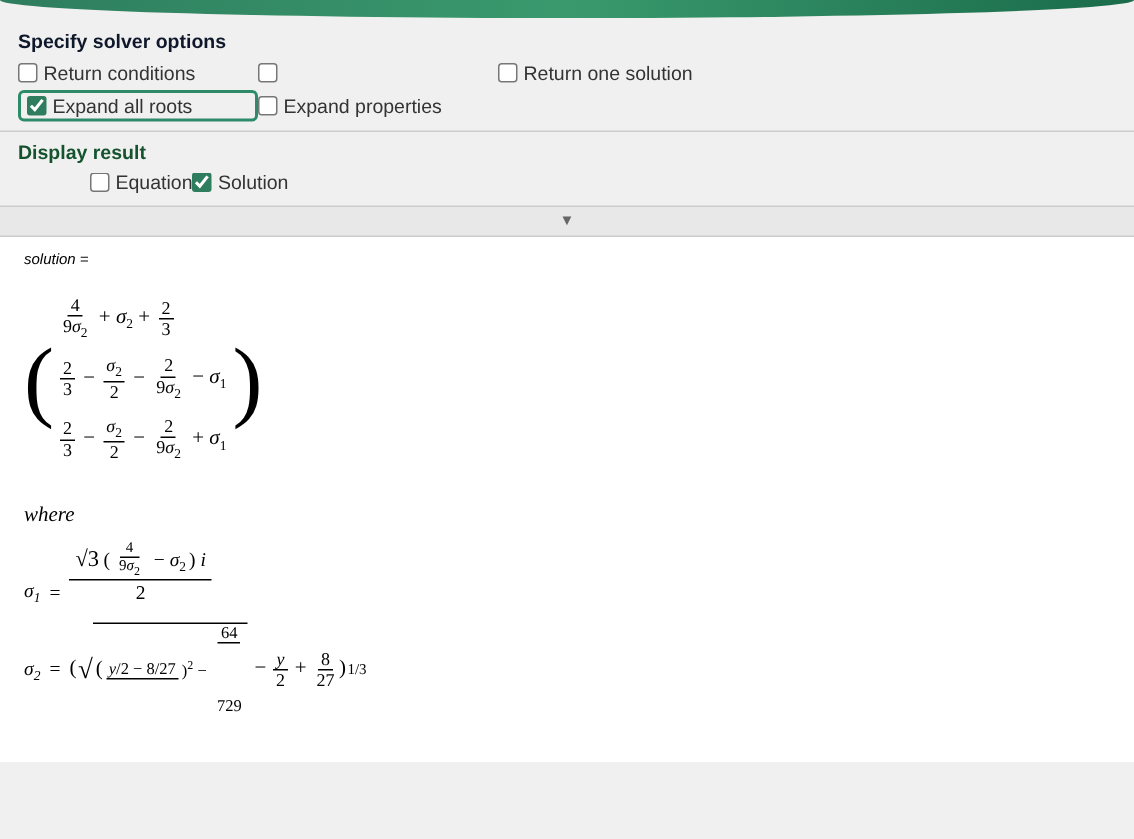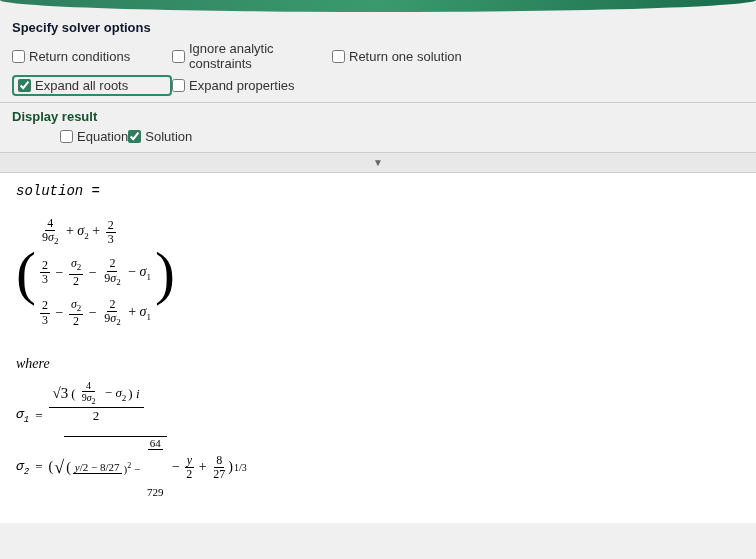--- a/index.html
+++ b/index.html
@@ -100,22 +100,22 @@
     }
 
     .solution-label {
       font-size: 13px;
       font-style: italic;
       margin-bottom: 8px;
       color: #333;
     }
 
     .math-content {
-      font-family: Liberation Mono, monospace;
-      font-size: 14px;
+      font-family: Liberation Sans, sans-serif;
+      font-size: 10px;
       color: #000;
     }
 
     .matrix-container {
       display: inline-flex;
       align-items: center;
       margin: 4px 0 12px 0;
     }
 
     .big-paren {
@@ -182,21 +182,20 @@
       display: flex;
       align-items: flex-end;
       gap: 6px;
       font-family: 'Times New Roman', Times, serif;
       font-size: 13px;
     }
 
     .sigma-label {
       font-style: italic;
       font-size: 13px;
-      font-family: Liberation Mono, monospace;
     }
 
     .equals {
       font-size: 13px;
     }
 
     .sigma-fraction {
       display: inline-flex;
       flex-direction: column;
       align-items: center;
@@ -235,21 +234,20 @@
   <div class="options-grid">
 
 
     <div class="checkbox-item">
       <input type="checkbox" style="">
       <span>Return conditions</span>
     </div>
 
     <div class="checkbox-item">
       <input type="checkbox" style="">
-      <span>Ignore analytic constraints</span>
     </div>
 
     <div class="checkbox-item">
       <input type="checkbox" style="">
       <span>Return one solution</span>
     </div>
 
     <div class="checkbox-item expand-all-roots">
       <input type="checkbox" checked="" style="">
       <span>Expand all roots</span>

